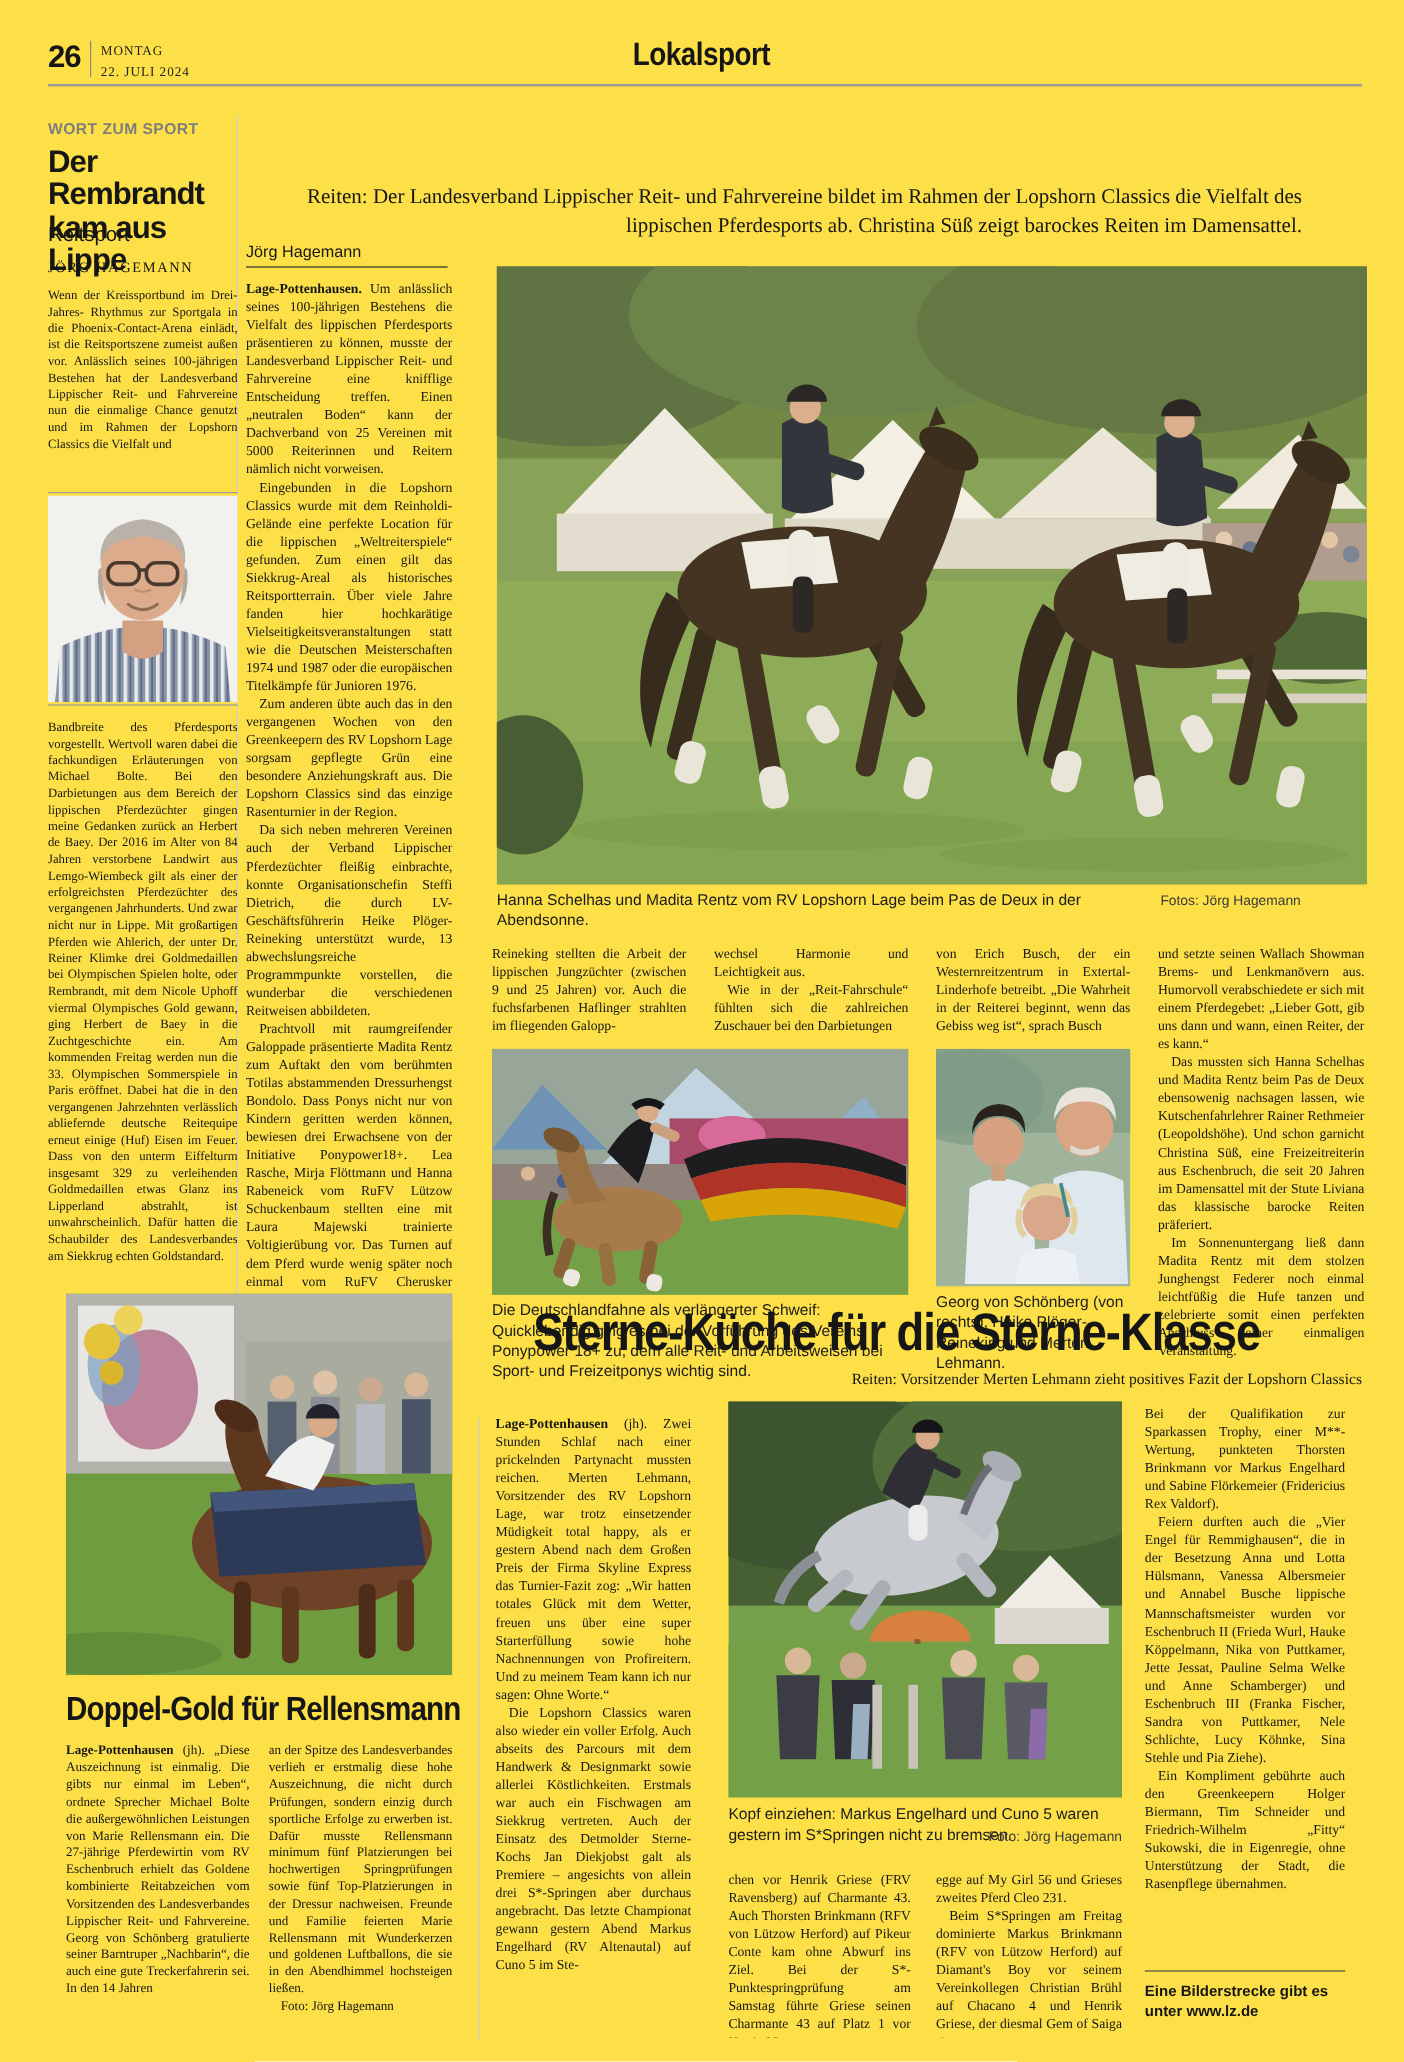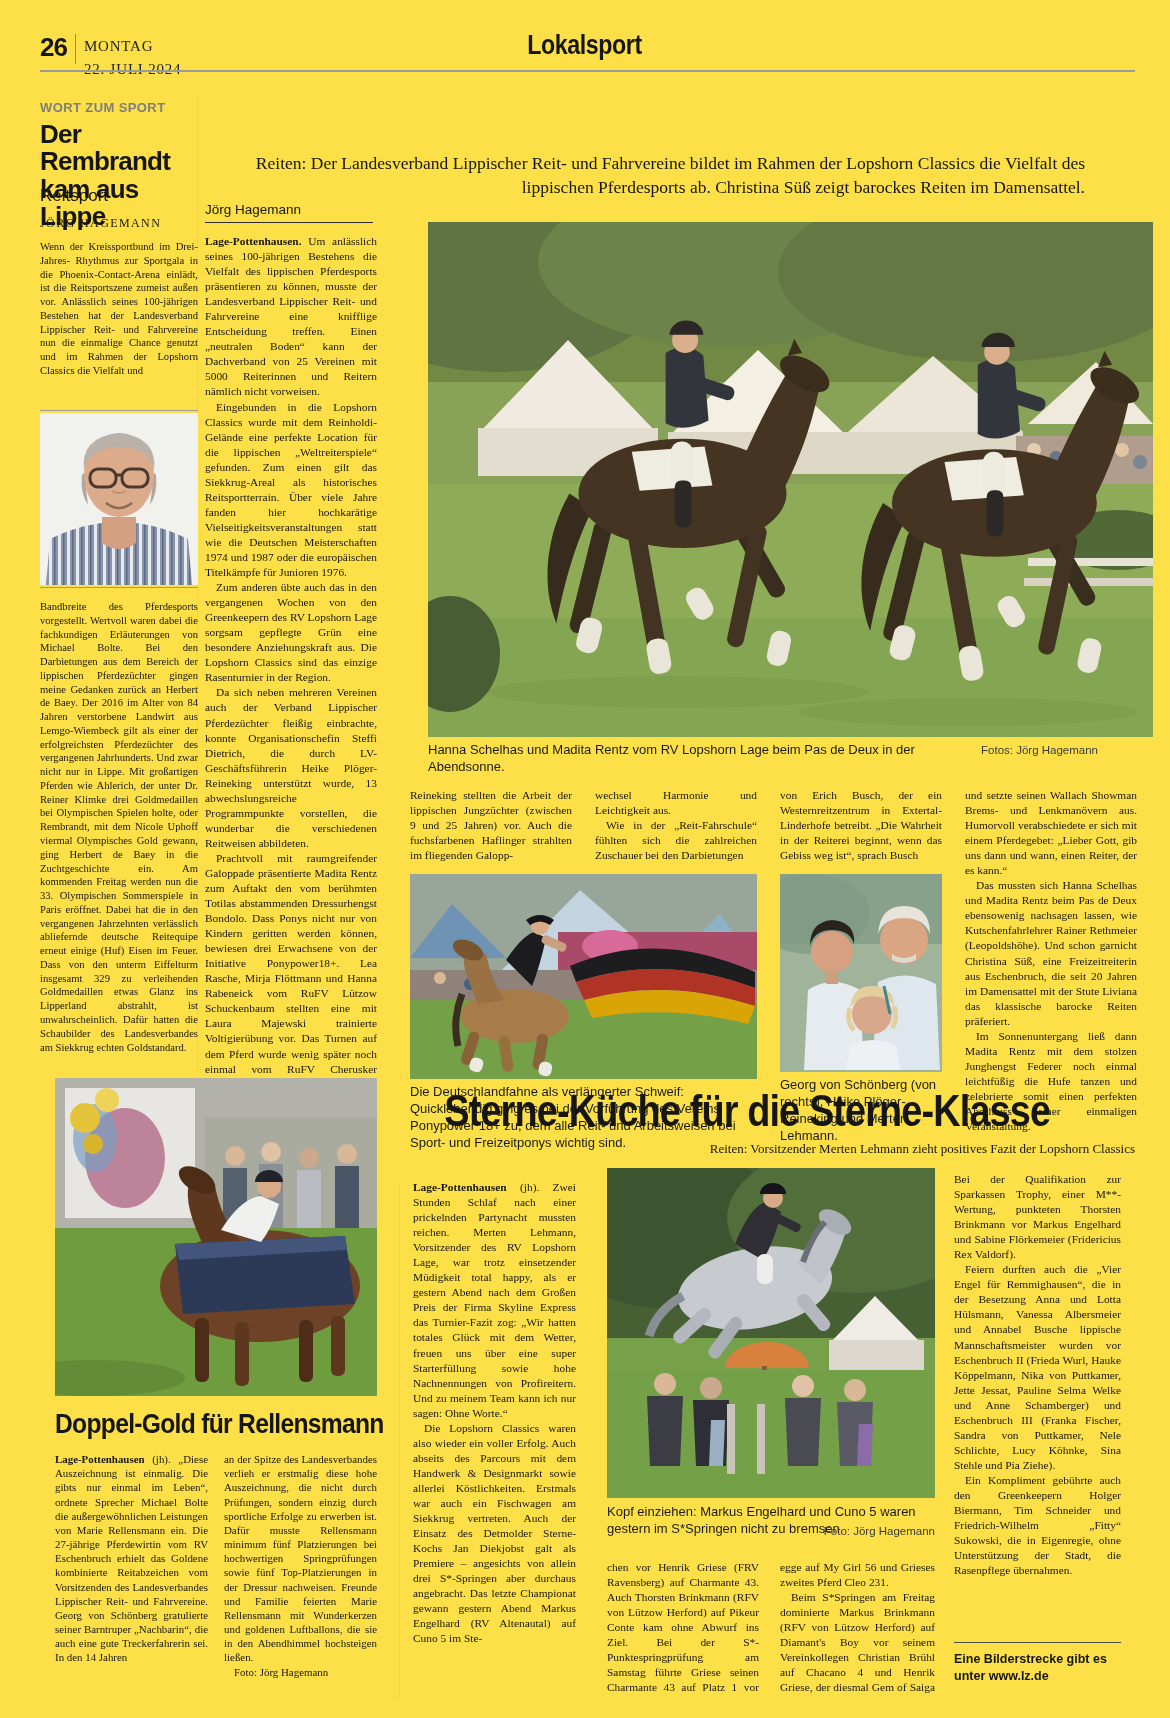--- a/index.html
+++ b/index.html
@@ -5,21 +5,21 @@
   *{margin:0;padding:0;box-sizing:border-box}
   html,body{background:#ffffff}
   .page{position:relative;width:1170px;height:1718px;margin:0 auto;background:#fde047;
         font-family:"Liberation Serif",serif;color:#161616;overflow:hidden}
   .abs{position:absolute}
 
   
   .pageno{font-family:"Liberation Sans",sans-serif;font-weight:700;font-size:26px;letter-spacing:-1px}
   .hdr-left{display:flex;align-items:flex-start;gap:8px}
   .hdr-bar{width:1px;height:30px;background:#888;margin-top:2px}
-  .hdr-date{font-size:15px;letter-spacing:.8px;line-height:1.5;padding-top:3px;color:#222}
+  .hdr-date{font-size:11px;letter-spacing:.8px;line-height:1.5;padding-top:3px;color:#222}
   .section-title{text-align:center;font-family:"Liberation Sans",sans-serif;font-weight:700;font-size:27px;letter-spacing:-.5px}
   .rule-top{height:2px;background:#9a9a9a}
   .vrule{width:1px;background:#cfcfcf}
 
   
   .cond{display:inline-block;transform:scaleX(.86);transform-origin:center;white-space:nowrap}
   .cond-left{display:inline-block;transform:scaleX(.88);transform-origin:left center;white-space:nowrap}
 
   
   .kicker{font-family:"Liberation Sans",sans-serif;font-weight:700;font-size:13px;color:#7e7e7e;letter-spacing:.4px}
@@ -137,21 +137,21 @@
 
   <div class="abs col-text clip" style="left:205px;top:234px;width:172px;height:904px">
       <p><b>Lage-Pottenhausen. </b>Um anlässlich seines 100-jährigen Bestehens die Vielfalt des lippischen Pferdesports präsentieren zu können, musste der Landesverband Lippischer Reit- und Fahrvereine eine knifflige Entscheidung treffen. Einen „neutralen Boden“ kann der Dachverband von 25 Vereinen mit 5000 Reiterinnen und Reitern nämlich nicht vorweisen.</p>
       <p>Eingebunden in die Lopshorn Classics wurde mit dem Reinholdi-Gelände eine perfekte Location für die lippischen „Weltreiterspiele“ gefunden. Zum einen gilt das Siekkrug-Areal als historisches Reitsportterrain. Über viele Jahre fanden hier hochkarätige Vielseitigkeitsveranstaltungen statt wie die Deutschen Meisterschaften 1974 und 1987 oder die europäischen Titelkämpfe für Junioren 1976.</p>
       <p>Zum anderen übte auch das in den vergangenen Wochen von den Greenkeepern des RV Lopshorn Lage sorgsam gepflegte Grün eine besondere Anziehungskraft aus. Die Lopshorn Classics sind das einzige Rasenturnier in der Region.</p>
       <p>Da sich neben mehreren Vereinen auch der Verband Lippischer Pferdezüchter fleißig einbrachte, konnte Organisationschefin Steffi Dietrich, die durch LV-Geschäftsführerin Heike Plöger-Reineking unterstützt wurde, 13 abwechslungsreiche Programmpunkte vorstellen, die wunderbar die verschiedenen Reitweisen abbildeten.</p>
       <p>Prachtvoll mit raumgreifender Galoppade präsentierte Madita Rentz zum Auftakt den vom berühmten Totilas abstammenden Dressurhengst Bondolo. Dass Ponys nicht nur von Kindern geritten werden können, bewiesen drei Erwachsene von der Initiative Ponypower18+. Lea Rasche, Mirja Flöttmann und Hanna Rabeneick vom RuFV Lützow Schuckenbaum stellten eine mit Laura Majewski trainierte Voltigierübung vor. Das Turnen auf dem Pferd wurde wenig später noch einmal vom RuFV Cherusker aufgegriffen.</p>
       <p>Johanna Thuß und Tjorven</p>
     </div>
 
-  <figure class="abs" style="left:428px;top:222px;width:670px">
+  <figure class="abs" style="left:414px;top:222px;width:670px">
     <svg viewBox="0 0 725 515" width="725" height="515" preserveAspectRatio="none">
       <defs>
         <g id="horse-rider">
           <path d="M18,118 C0,150 -4,188 8,218 C13,192 22,156 36,130 Z" fill="#211810"></path>
           <rect x="38" y="140" width="14" height="88" rx="6" fill="#241a12" transform="rotate(14 45 140)"></rect>
           <rect x="62" y="145" width="14" height="98" rx="6" fill="#2e2117" transform="rotate(-10 69 145)"></rect>
           <rect x="138" y="135" width="13" height="72" rx="6" fill="#241a12" transform="rotate(-30 144 135)"></rect>
           <rect x="158" y="142" width="13" height="96" rx="6" fill="#2e2117" transform="rotate(12 164 142)"></rect>
           <rect x="28" y="214" width="17" height="27" rx="7" fill="#e9e7e2" transform="rotate(14 36 214)"></rect>
           <rect x="76" y="230" width="17" height="27" rx="7" fill="#e9e7e2" transform="rotate(-10 84 230)"></rect>

